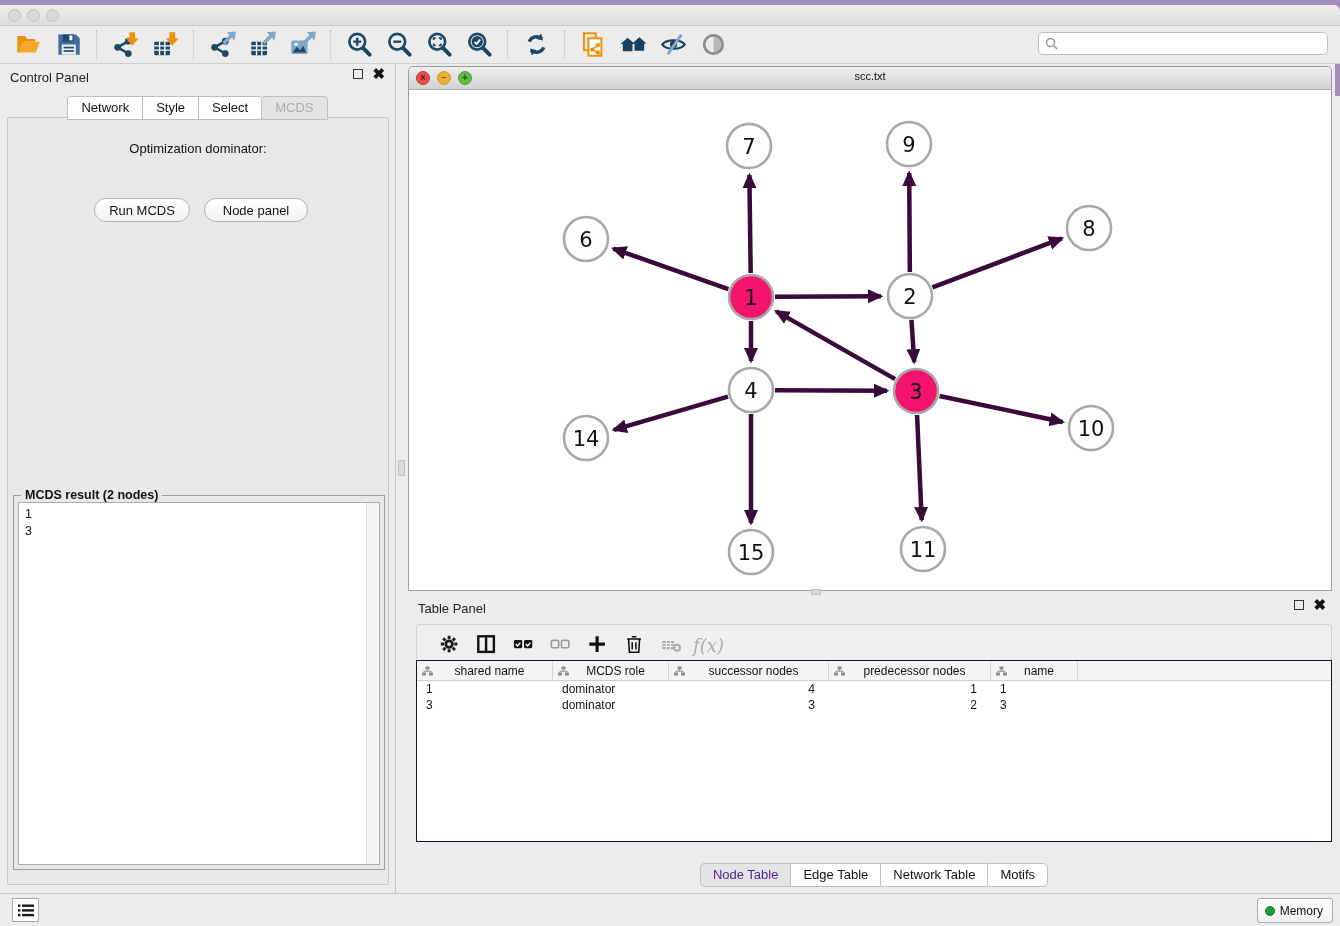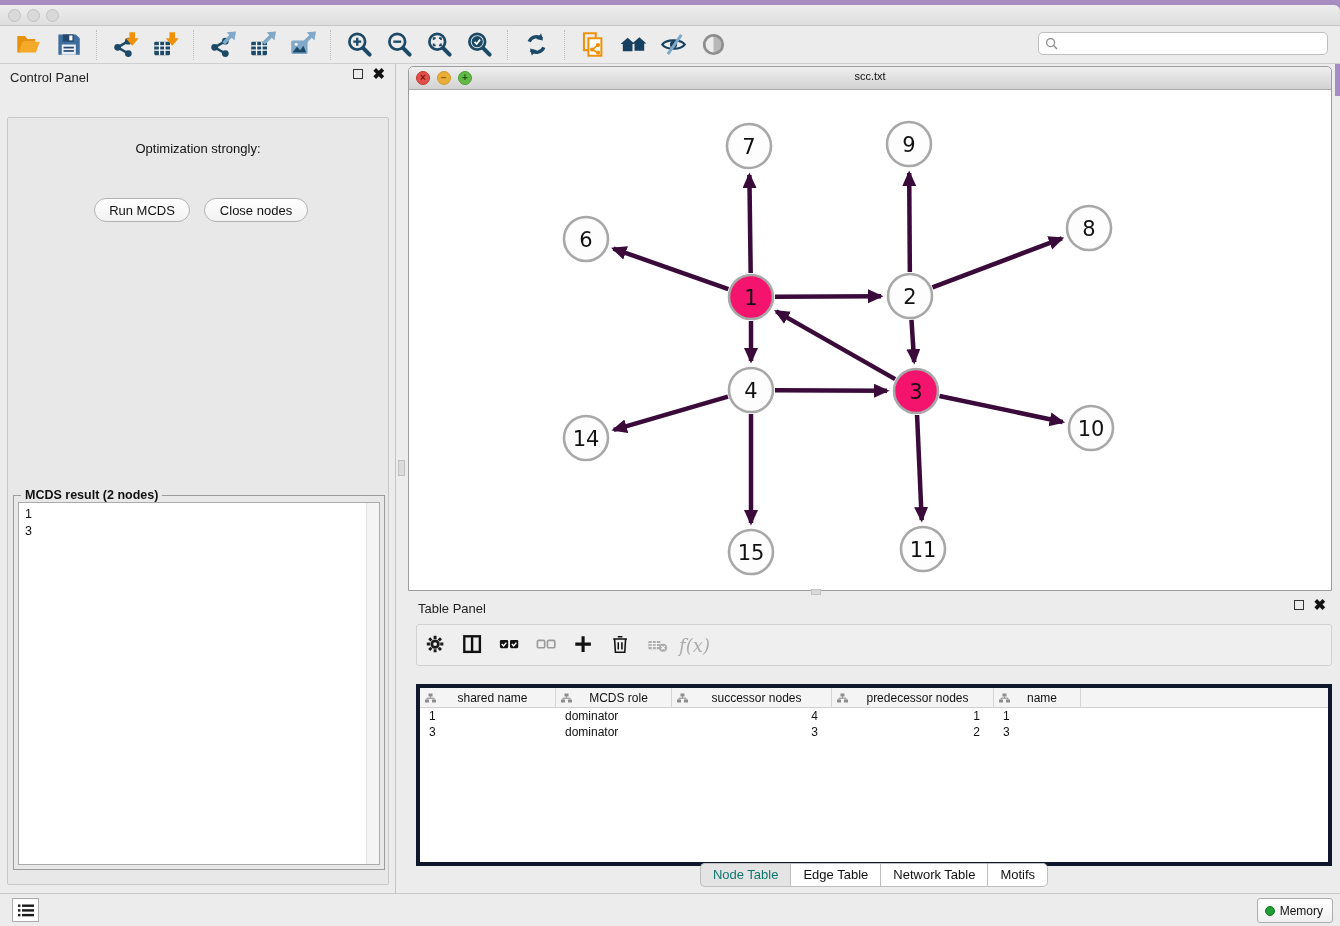--- a/index.html
+++ b/index.html
@@ -76,40 +76,40 @@
   .tl { width:14px; height:14px; border-radius:50%; font-size:10px; font-weight:bold; line-height:12px; text-align:center; cursor:default; }
   .tl.red { background:#E1504B; border:1px solid #C0392F; color:#7D140D; }
   .tl.yel { background:#E9AD38; border:1px solid #CE9A2C; color:#8A5D08; }
   .tl.grn { background:#61B946; border:1px solid #4F9E37; color:#1D5A10; }
   .net-canvas { position:absolute; top:23px; left:0; width:922px; height:500px; background:#fff; overflow:hidden; }
   .net-canvas svg text { font-family:"DejaVu Sans",sans-serif; }
 
   
   .table-panel { position:absolute; left:408px; top:595px; width:932px; height:298px; background:#ECECEC; }
   .tp-toolbar { position:absolute; left:8px; top:29px; width:916px; height:42px; background:#EFEFEF;
-    border:1px solid #D2D2D2; border-radius:3px; display:flex; align-items:center; padding-left:0; }
+    border:1px solid #D2D2D2; border-radius:3px; display:flex; align-items:center; padding-left:14px; }
   .tpicon { width:37px; height:32px; display:flex; align-items:center; justify-content:center; cursor:default; }
   .tpicon svg { width:22px; height:22px; }
   .fx { font-family:"DejaVu Serif",serif; font-style:italic; font-size:18px; color:#ABABAB; }
 
-  .ntable { position:absolute; left:8px; top:89px; width:916px; height:182px; background:#fff; border:4px solid #0f172a; }
+  .ntable { position:absolute; left:8px; top:65px; width:916px; height:182px; background:#fff; border:1px solid #0f172a; }
   .thead { display:flex; height:20px; background:#F4F4F4; border-bottom:1px solid #CFCFCF; }
   .th { display:flex; align-items:center; font-size:12px; color:#111; border-right:1px solid #D5D5D5; position:relative; }
   .th svg { width:11px; height:10px; margin:0 4px 0 5px; flex:none; }
   .th span { flex:1; text-align:center; padding-right:10px; }
   .trow { display:flex; height:16px; font-size:12px; color:#111; }
   .td { padding:1px 0 0; }
   .td.al { text-align:left; padding-left:9px; }
   .td.ar { text-align:right; padding-right:14px; }
 
   .tp-tabs { position:absolute; left:0; right:0; top:268px; display:flex; justify-content:center; }
   .tp-tab { font-size:13px; padding:3px 12px 4px; background:#fff; border:1px solid #BEBEBE; border-right:none; color:#111; cursor:default; }
   .tp-tab:first-child { border-radius:5px 0 0 5px; }
   .tp-tab:last-child { border-right:1px solid #BEBEBE; border-radius:0 5px 5px 0; }
-  .tp-tab.sel { background:#E4E4E4; color:#0f766e; }
+  .tp-tab.sel { background:#E4E4E4; color:#4c1d95; }
 
   
   .statusbar { position:absolute; left:0; top:893px; width:1340px; height:33px; background:#ECECEC; border-top:1px solid #C8C8C8; }
   .list-btn { position:absolute; left:12px; top:4px; width:27px; height:24px; background:#FDFDFD; border:1px solid #ABABAB; display:flex; align-items:center; justify-content:center; }
   .list-btn svg { width:16px; height:13px; }
   .memory-btn { position:absolute; right:7px; top:4px; height:25px; padding:0 9px 0 7px; background:linear-gradient(#FFF,#F0F0F0);
     border:1px solid #ADADAD; border-radius:3px; display:flex; align-items:center; gap:5px; font-size:12px; color:#111; }
   .mem-dot { width:10px; height:10px; border-radius:50%; background:#1E9E34; border:1px solid #147426; }
 </style>
 </head>
@@ -305,24 +305,30 @@
 </div>
 
 <div class="control-panel">
   <div class="panel-header">
     <span class="ptitle">Control Panel</span>
     <span class="hicons">
       <span class="float-icon"></span>
       <span class="close-icon">✖</span>
     </span>
   </div>
+  <div class="cp-tabs" id="cp-tabs">
+      <div class="cp-tab">Network</div>
+      <div class="cp-tab">Style</div>
+      <div class="cp-tab">Select</div>
+      <div class="cp-tab sel">MCDS</div>
+    </div>
   <div class="cp-content">
-    <div class="opt-label">Optimization strongly:</div>
+    <div class="opt-label">Optimization dominator:</div>
     <button class="cp-btn btn-run">Run MCDS</button>
-    <button class="cp-btn btn-close">Close nodes</button>
+    <button class="cp-btn btn-close">Node panel</button>
     <div class="result-group">
       <span class="result-legend">MCDS result (2 nodes)</span>
       <div class="result-area">
         <div class="result-text" id="result-text">1
 3</div>
         <div class="result-scroll"></div>
       </div>
     </div>
   </div>
 </div>

